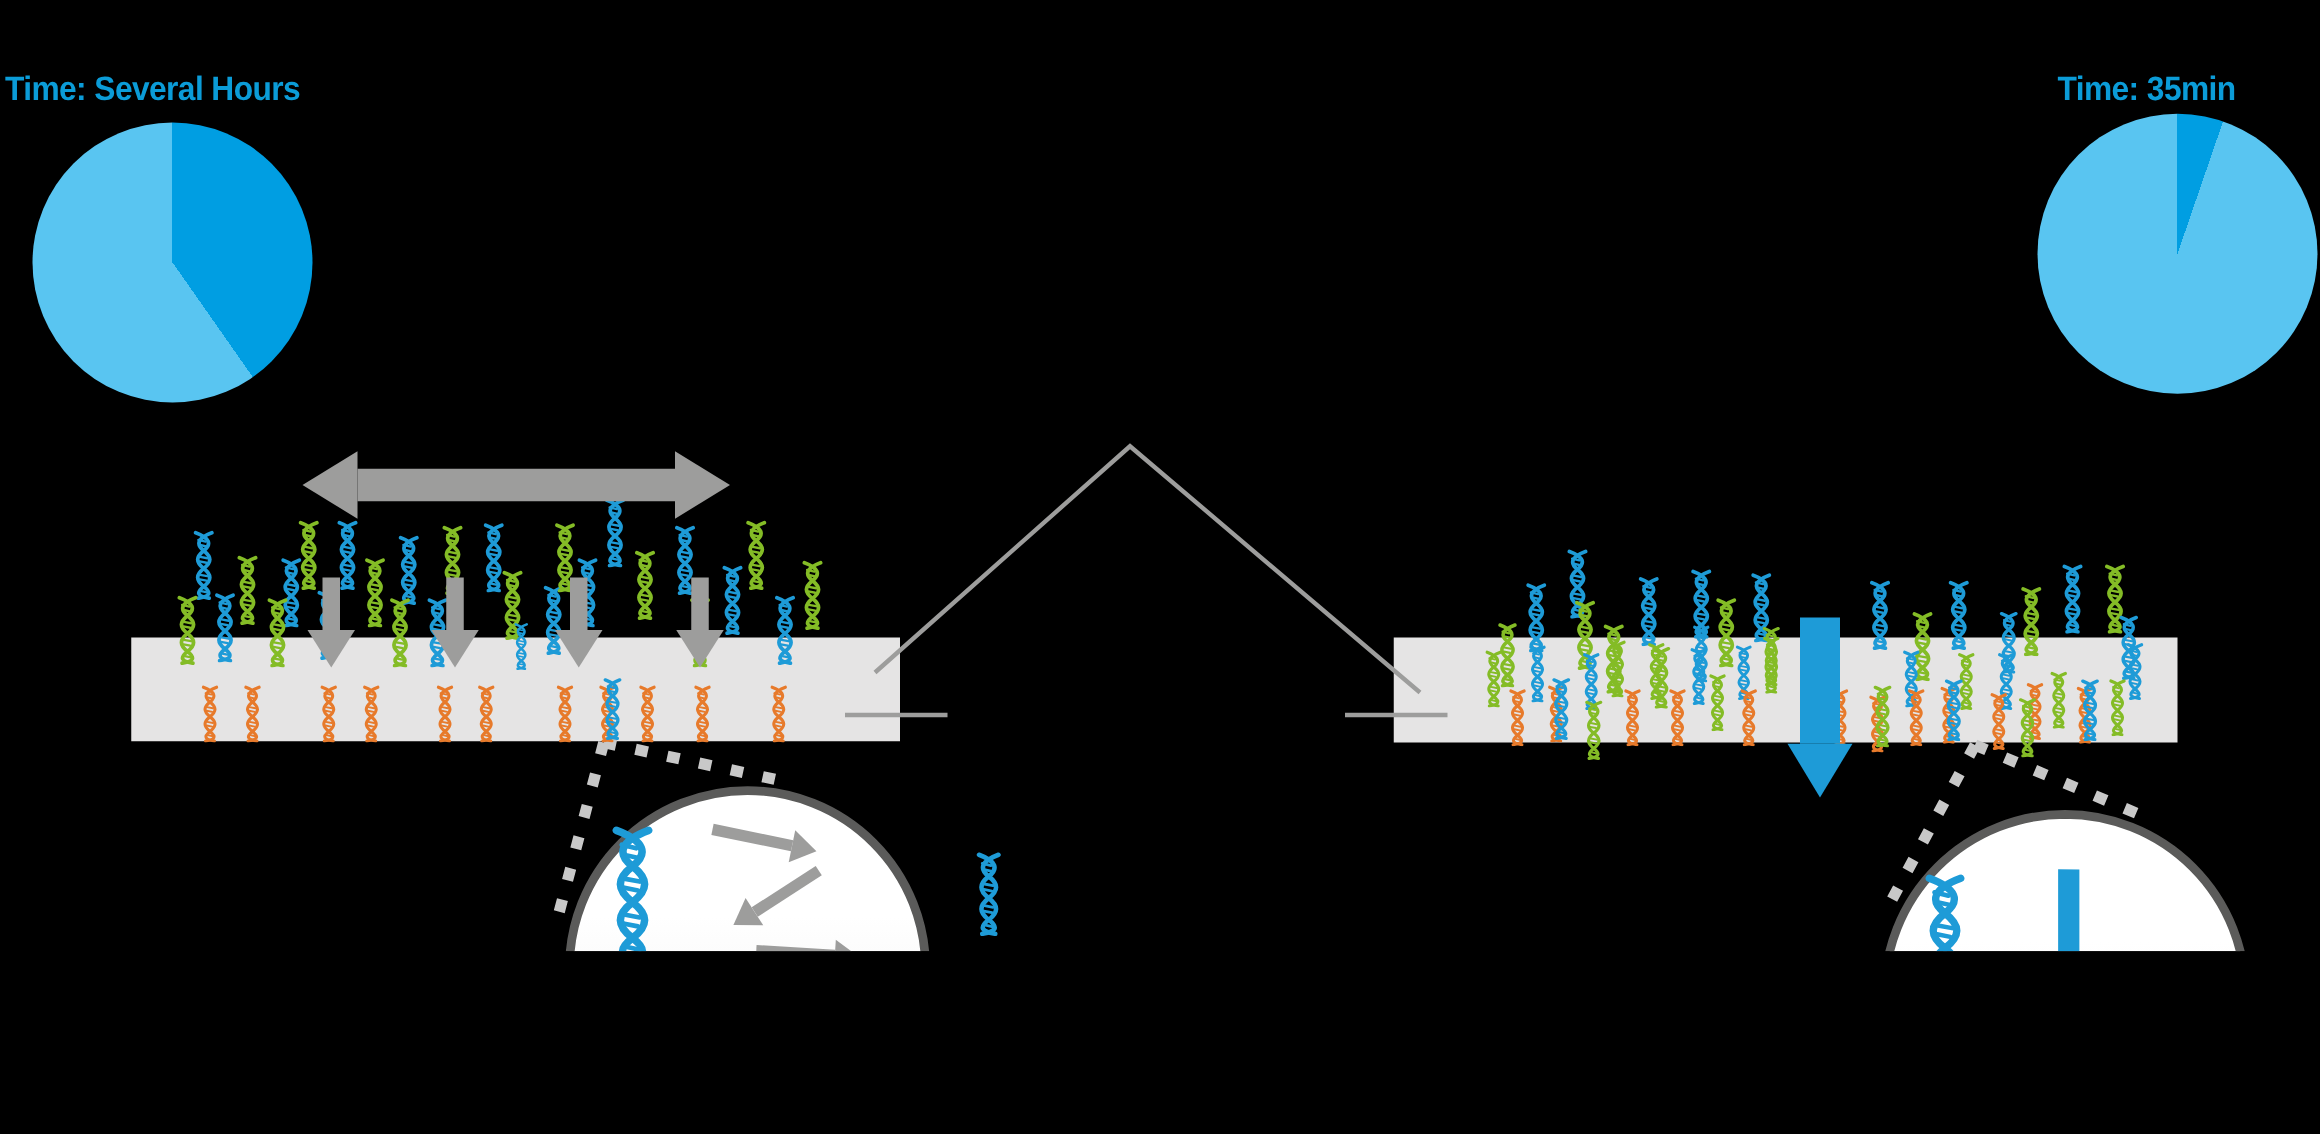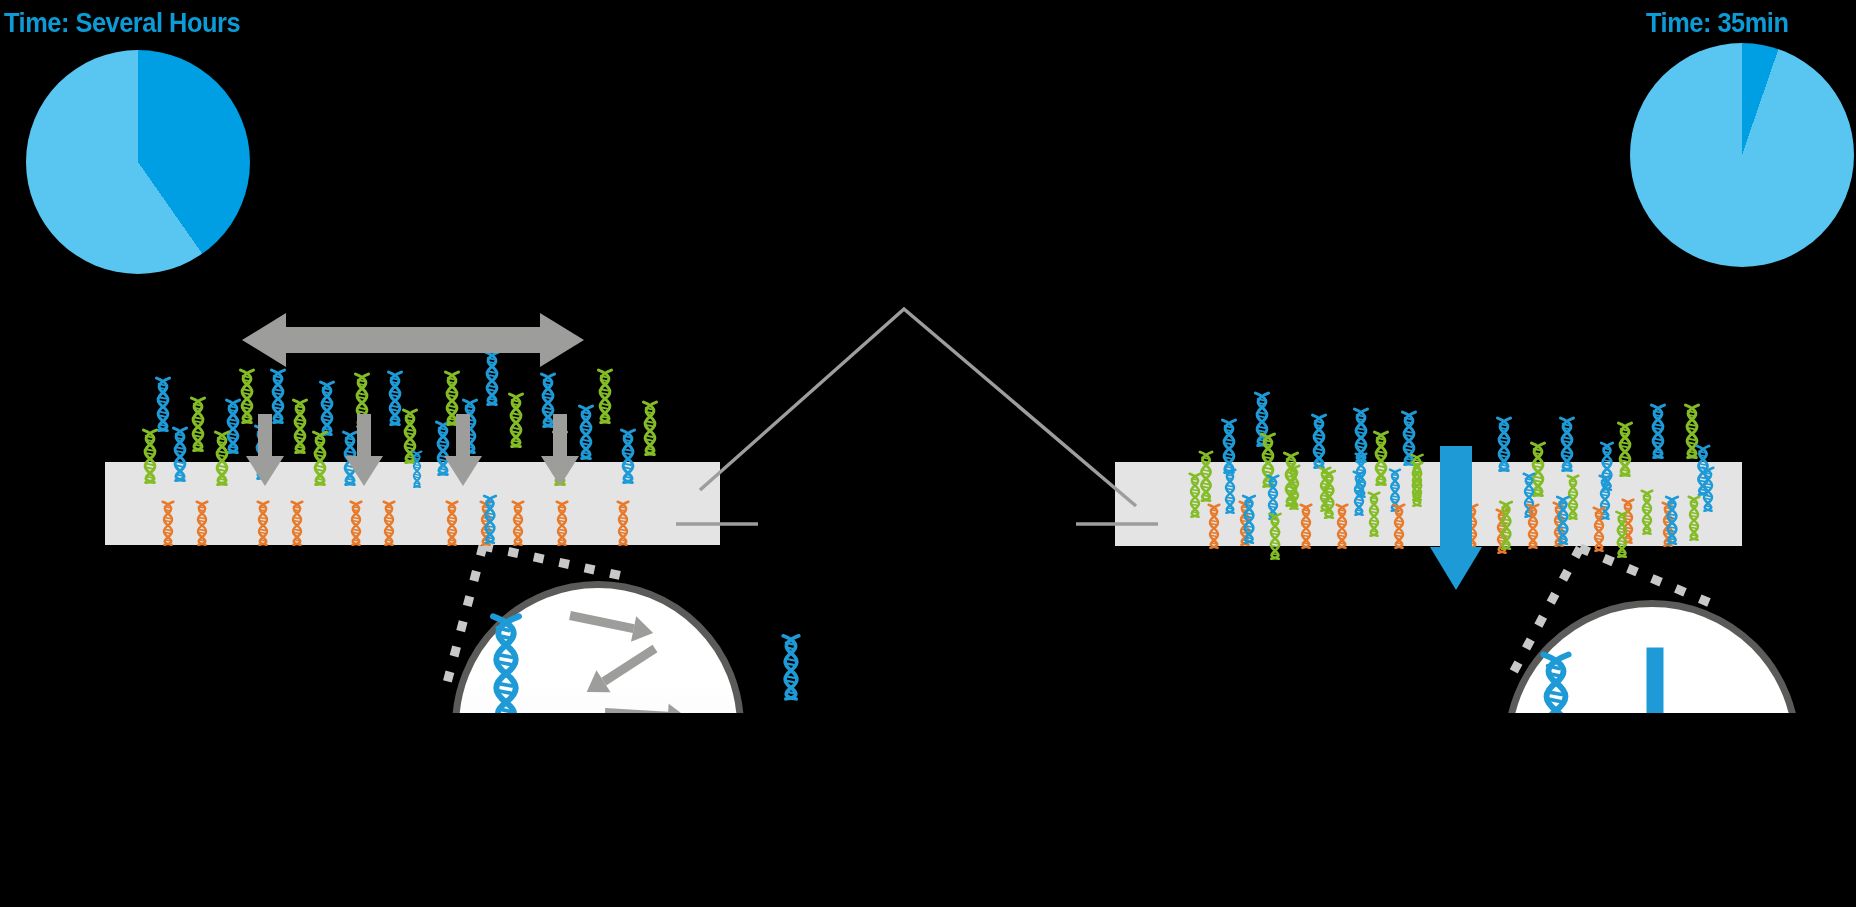--- a/index.html
+++ b/index.html
@@ -1,17 +1,17 @@
 <!DOCTYPE html>
 <html><head>
 <meta charset="utf-8">
 <style>
   html,body{margin:0;padding:0;background:#000;}
   #canvas{position:relative;width:1856px;height:713px;background:#000;overflow:hidden;
-          font-family:"Liberation Sans",sans-serif;}
+          font-family:"Liberation Sans",sans-serif;margin-top:48px;}
   .abs{position:absolute;}
   .title{font-size:27px;font-weight:bold;letter-spacing:-0.5px;transform:scaleX(.94);
          transform-origin:left top;white-space:nowrap;}
   .pie{border-radius:50%;}
   .bar{background:#E5E4E4;}
   .helix{overflow:visible;}
   .helix use{fill:none;}
   .arrow{transform-origin:0 50%;}
   .arrow .shaft{position:absolute;top:0;bottom:0;}
   .arrow .head{position:absolute;width:0;height:0;top:50%;transform:translateY(-50%);}

